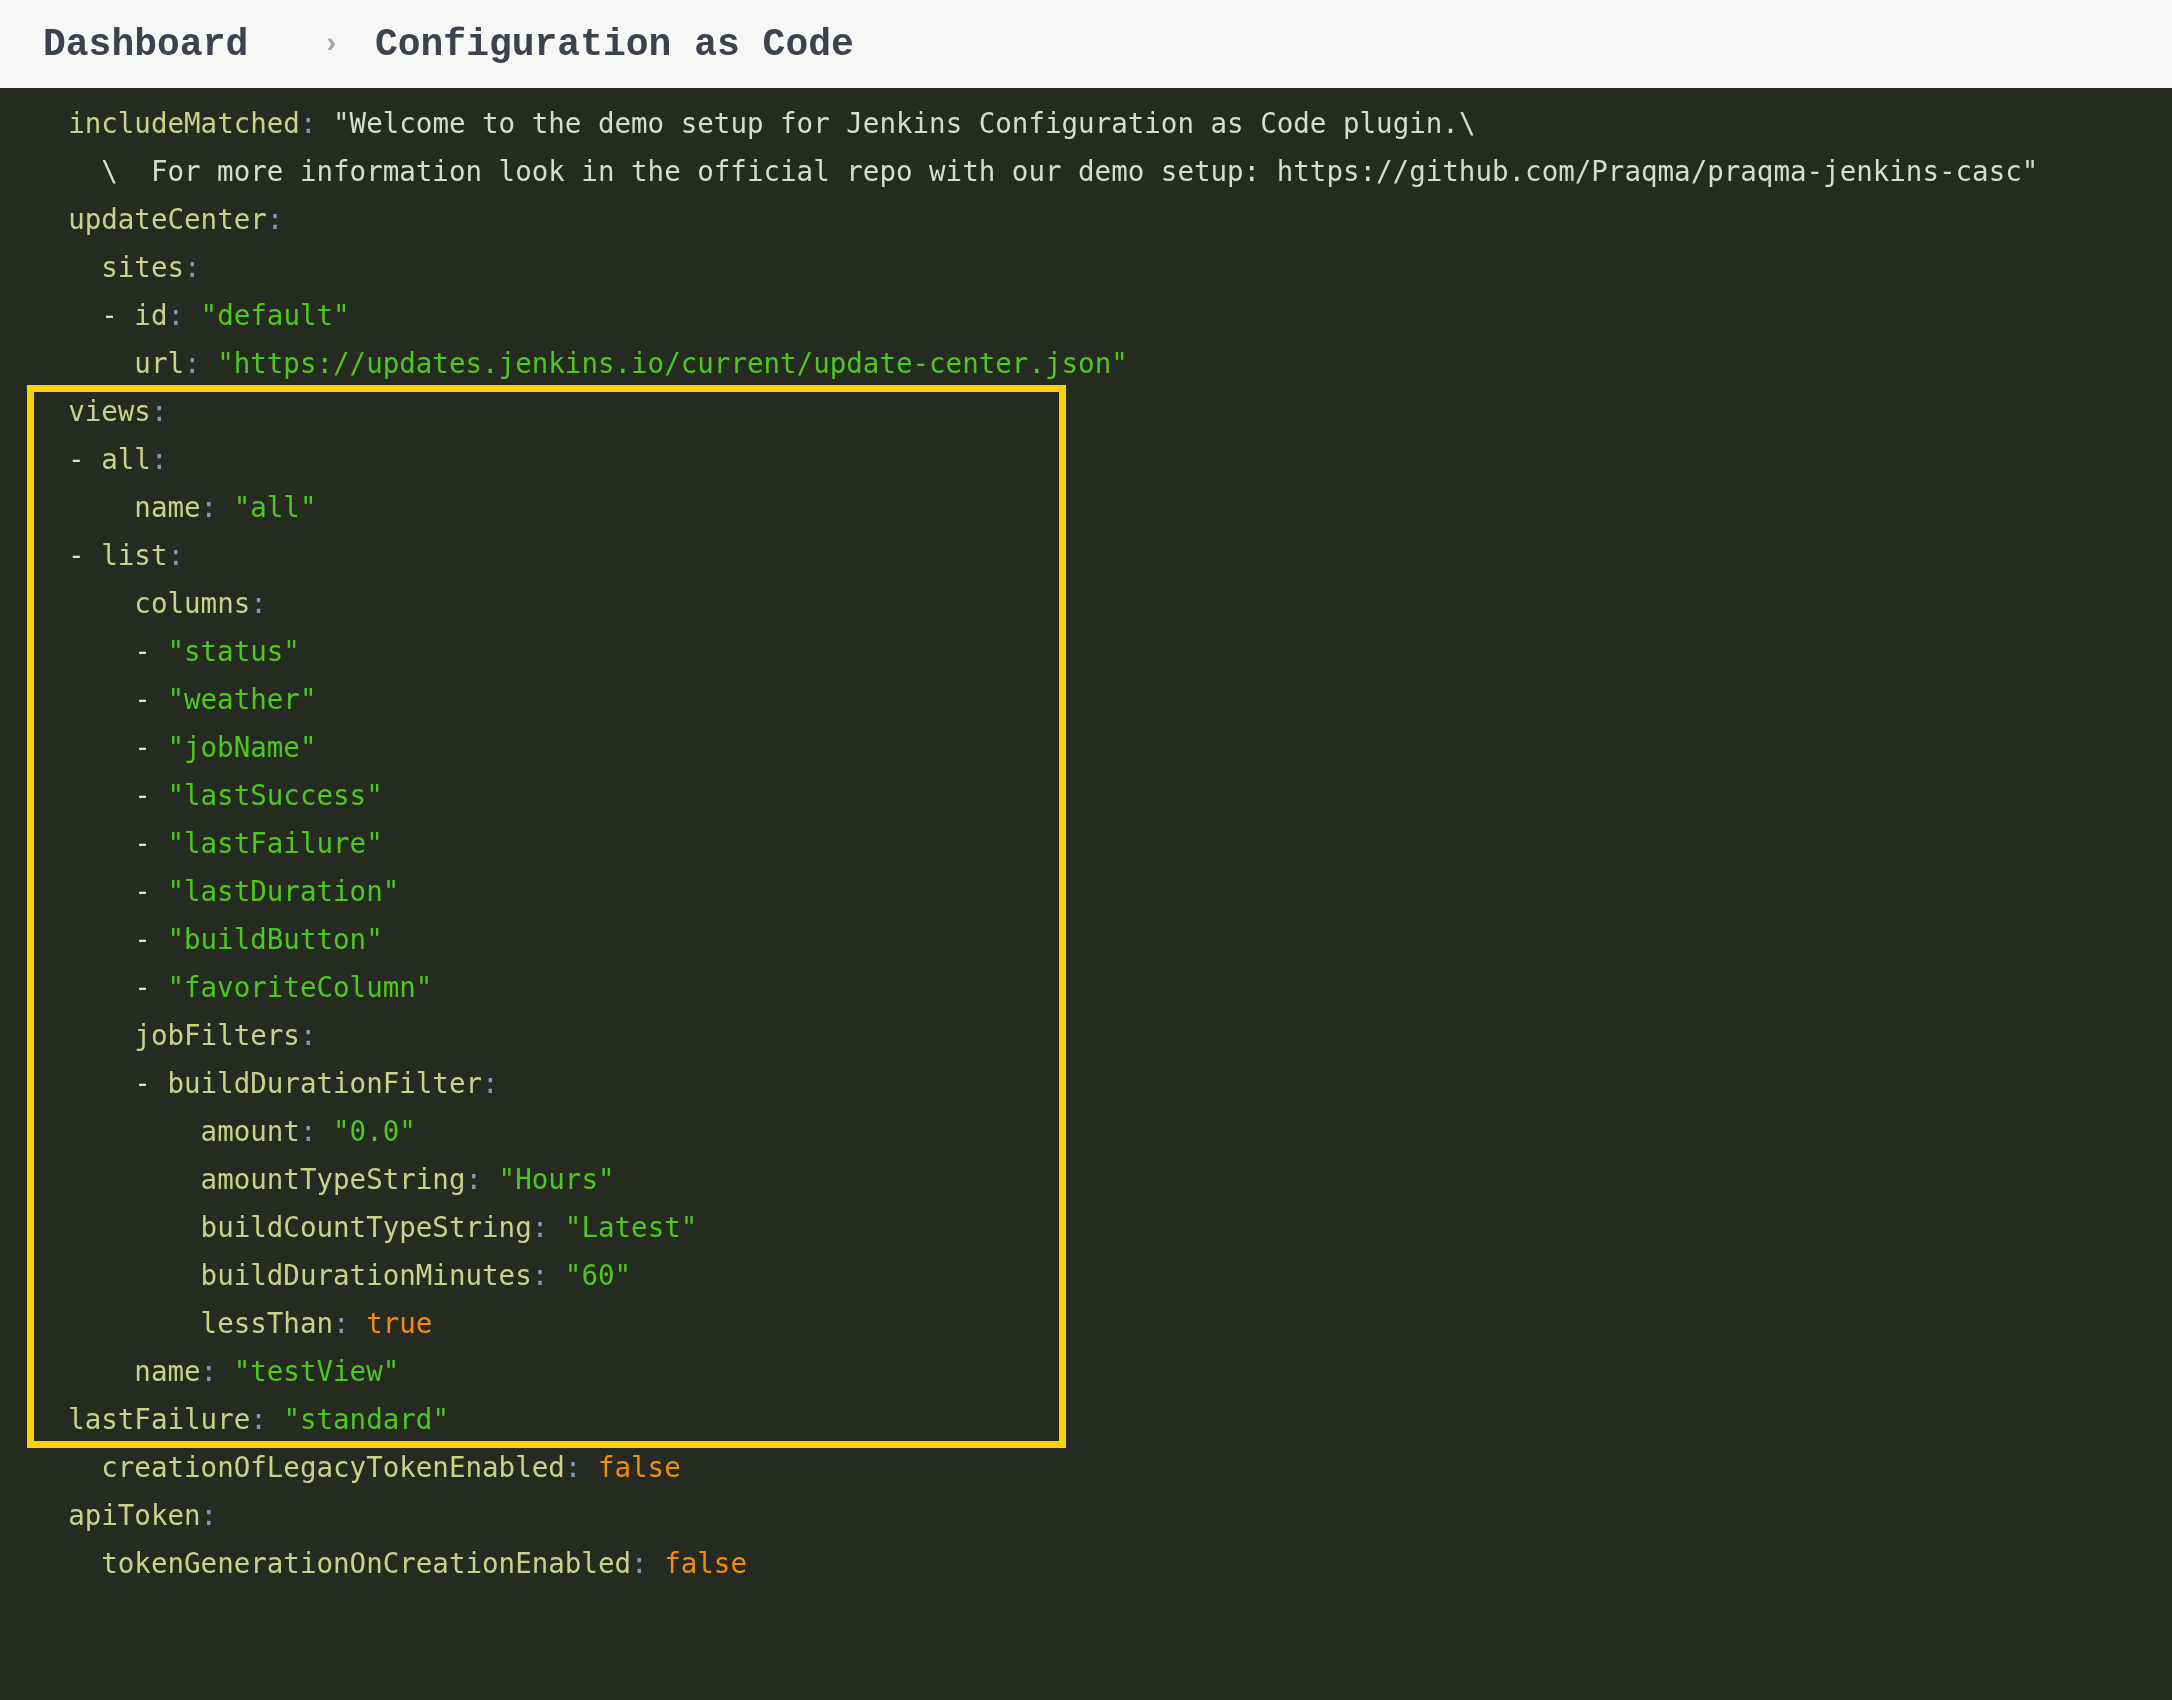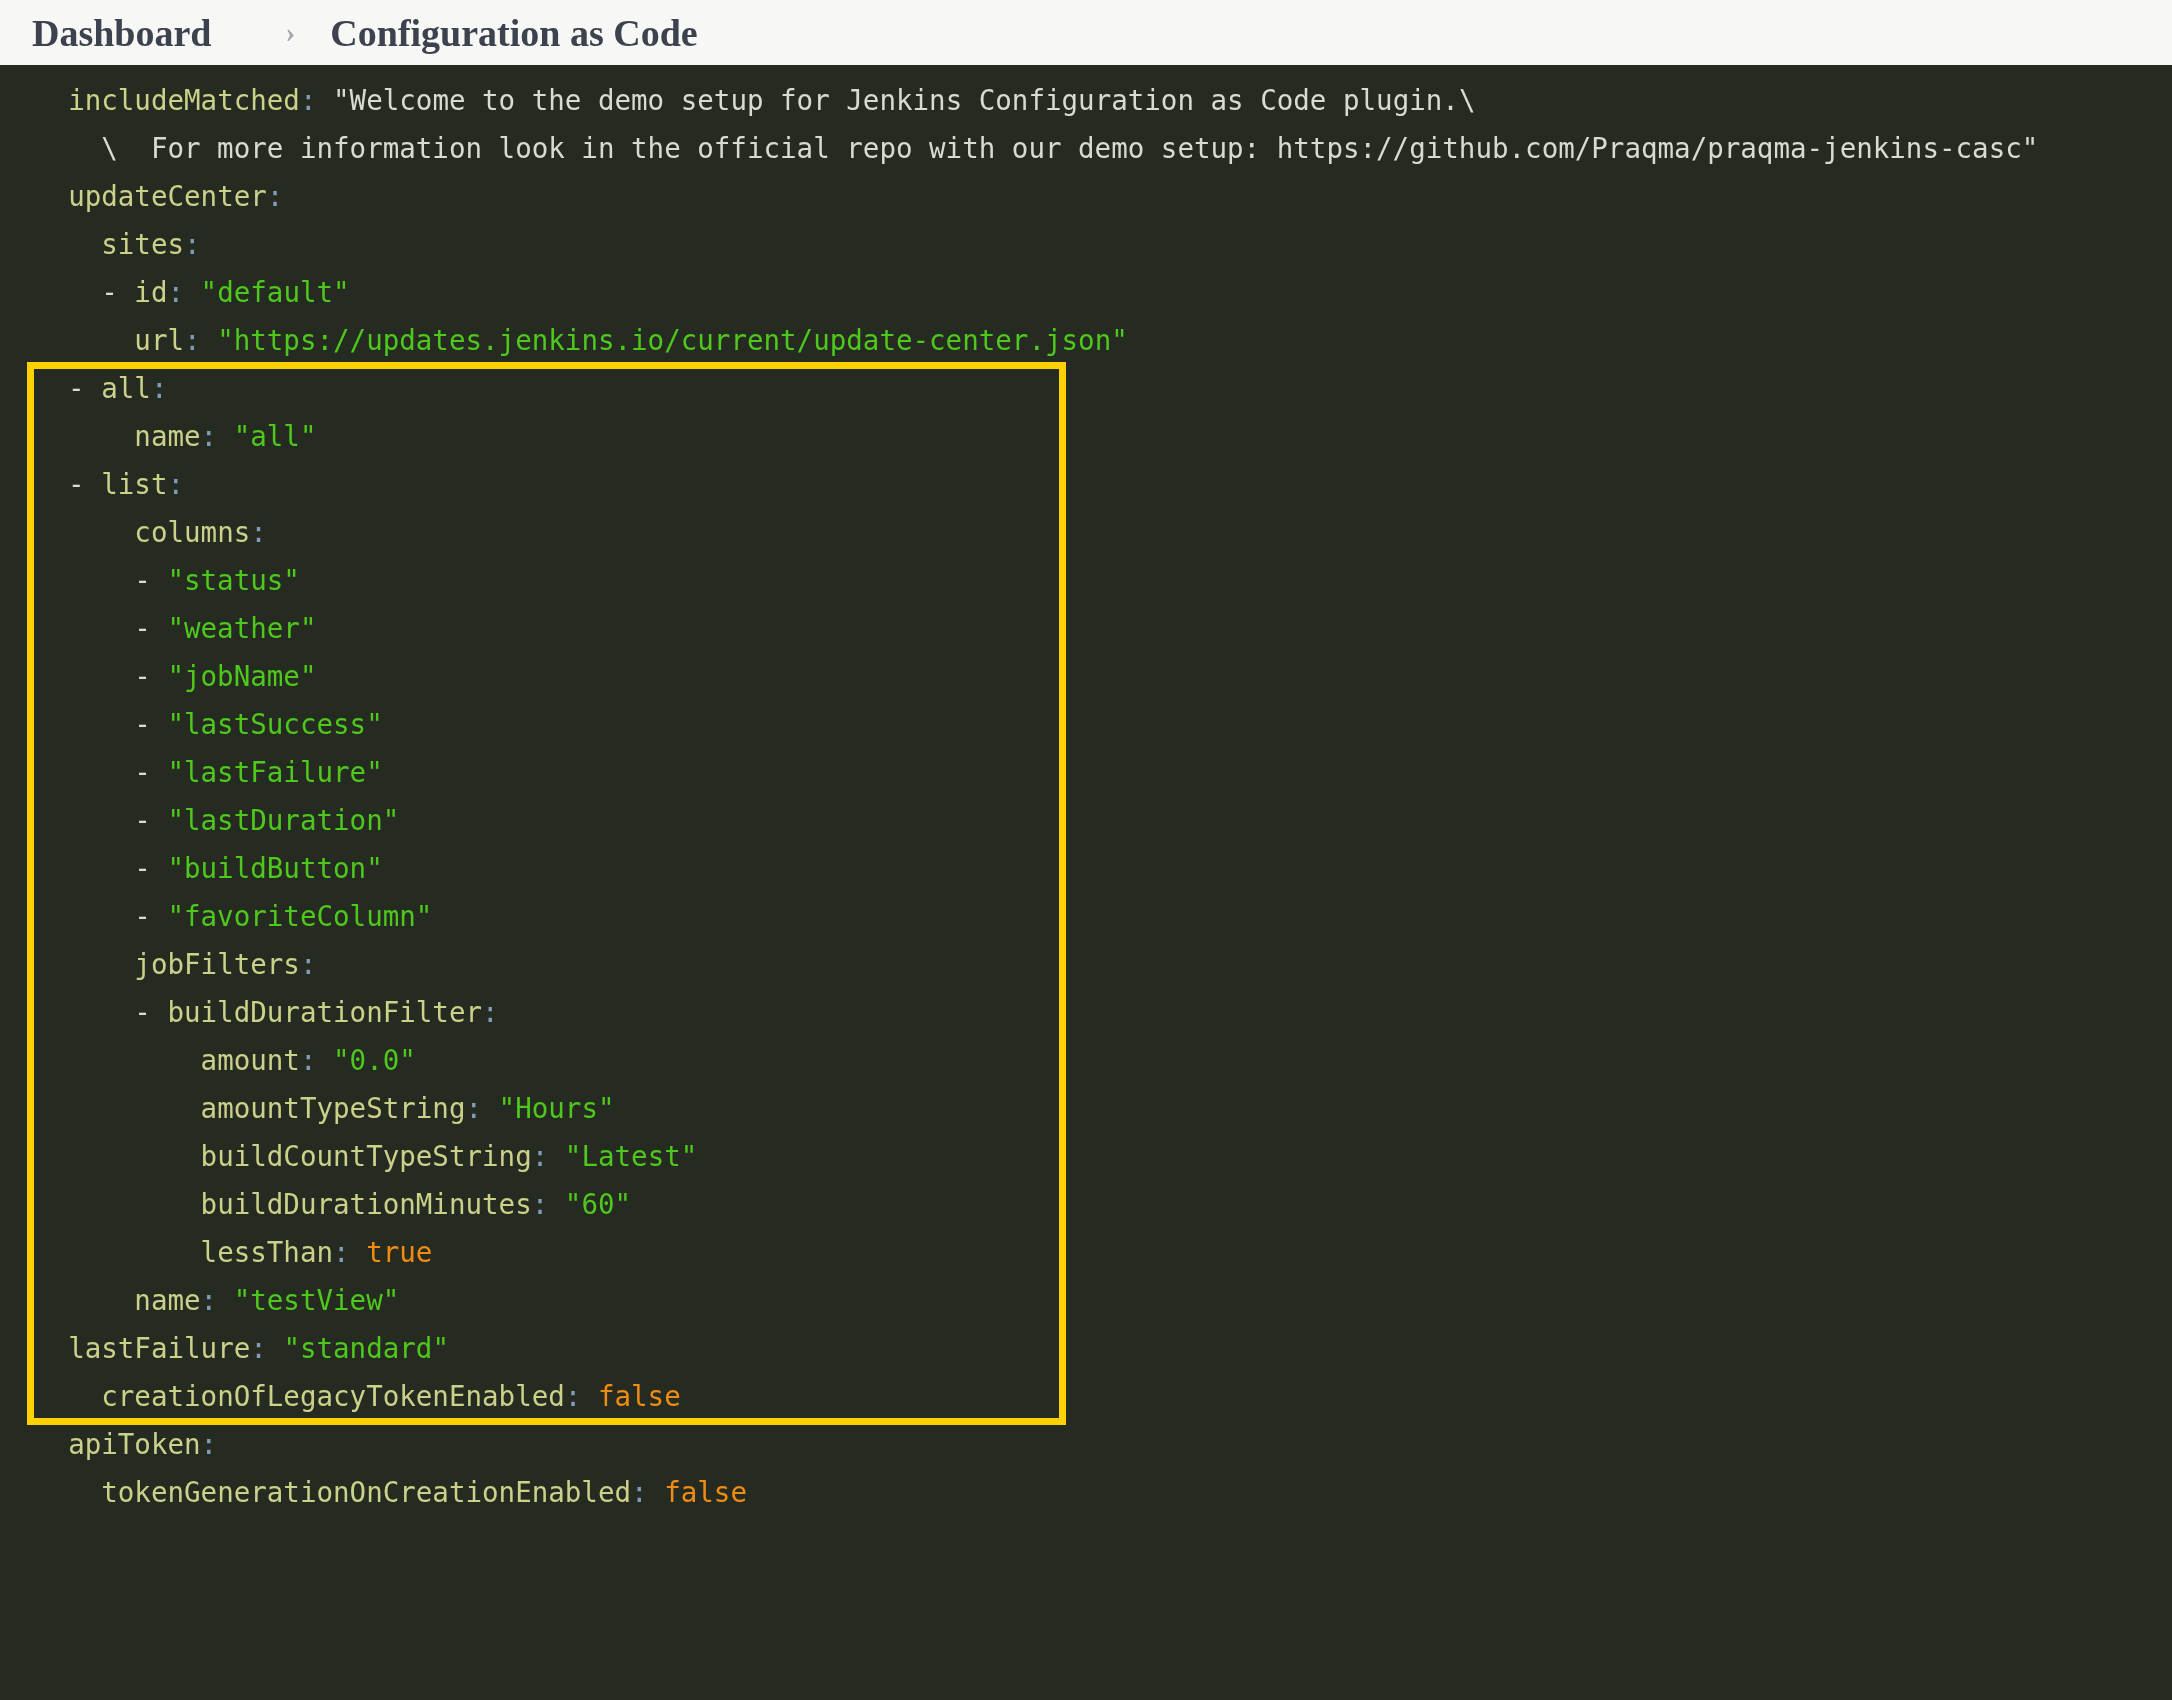--- a/index.html
+++ b/index.html
@@ -16,26 +16,26 @@
   }
   *{box-sizing:border-box;}
   html,body{margin:0;padding:0;}
   body{
     width:2172px;height:1701px;
     background:var(--code-background);
     font-family:"DejaVu Sans Mono",monospace;
     overflow:hidden;
   }
   .header{
-    height:65px;
+    height:88px;
     background:var(--header-background);
     display:flex;
     align-items:center;
-    padding-left:32px;
-    font-family:Liberation Serif, serif;
+    padding-left:43px;
+    font-family:Liberation Mono, monospace;
     font-weight:bold;
     font-size:38px;
     color:var(--header-text);
     white-space:nowrap;
   }
   .crumb{cursor:pointer;}
   .crumb-sep{
     color:var(--breadcrumb-separator);
     font-size:29.5px;
     margin:0 35px 0 74px;
@@ -76,20 +76,21 @@
 
 <div class="code-area">
   <div class="highlight-box"></div>
   <div class="code-block">
       <div class="code-line"><span class="tok-p">  </span><span class="tok-k">includeMatched</span><span class="tok-c">:</span><span class="tok-p"> "Welcome to the demo setup for Jenkins Configuration as Code plugin.\</span></div>
       <div class="code-line"><span class="tok-p">    \  For more information look in the official repo with our demo setup: https://github.com/Praqma/praqma-jenkins-casc"</span></div>
       <div class="code-line"><span class="tok-p">  </span><span class="tok-k">updateCenter</span><span class="tok-c">:</span></div>
       <div class="code-line"><span class="tok-p">    </span><span class="tok-k">sites</span><span class="tok-c">:</span></div>
       <div class="code-line"><span class="tok-p">    - </span><span class="tok-k">id</span><span class="tok-c">:</span><span class="tok-p"> </span><span class="tok-s">"default"</span></div>
       <div class="code-line"><span class="tok-p">      </span><span class="tok-k">url</span><span class="tok-c">:</span><span class="tok-p"> </span><span class="tok-s">"https://updates.jenkins.io/current/update-center.json"</span></div>
+      <div class="code-line"><span class="tok-p">  </span><span class="tok-k">views</span><span class="tok-c">:</span></div>
       <div class="code-line"><span class="tok-p">  - </span><span class="tok-k">all</span><span class="tok-c">:</span></div>
       <div class="code-line"><span class="tok-p">      </span><span class="tok-k">name</span><span class="tok-c">:</span><span class="tok-p"> </span><span class="tok-s">"all"</span></div>
       <div class="code-line"><span class="tok-p">  - </span><span class="tok-k">list</span><span class="tok-c">:</span></div>
       <div class="code-line"><span class="tok-p">      </span><span class="tok-k">columns</span><span class="tok-c">:</span></div>
       <div class="code-line"><span class="tok-p">      - </span><span class="tok-s">"status"</span></div>
       <div class="code-line"><span class="tok-p">      - </span><span class="tok-s">"weather"</span></div>
       <div class="code-line"><span class="tok-p">      - </span><span class="tok-s">"jobName"</span></div>
       <div class="code-line"><span class="tok-p">      - </span><span class="tok-s">"lastSuccess"</span></div>
       <div class="code-line"><span class="tok-p">      - </span><span class="tok-s">"lastFailure"</span></div>
       <div class="code-line"><span class="tok-p">      - </span><span class="tok-s">"lastDuration"</span></div>

